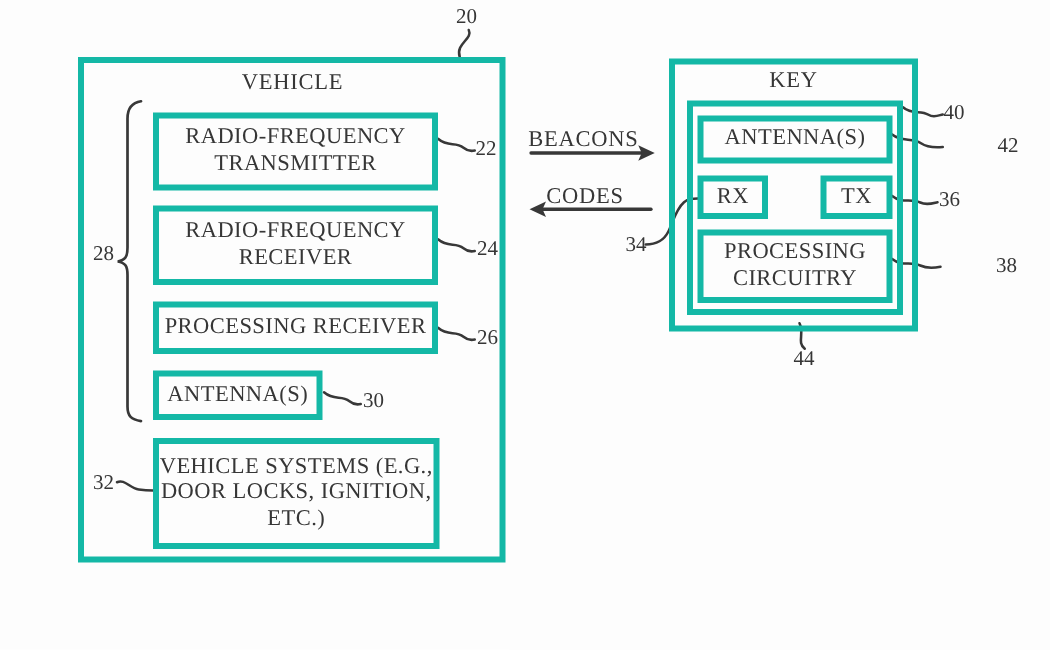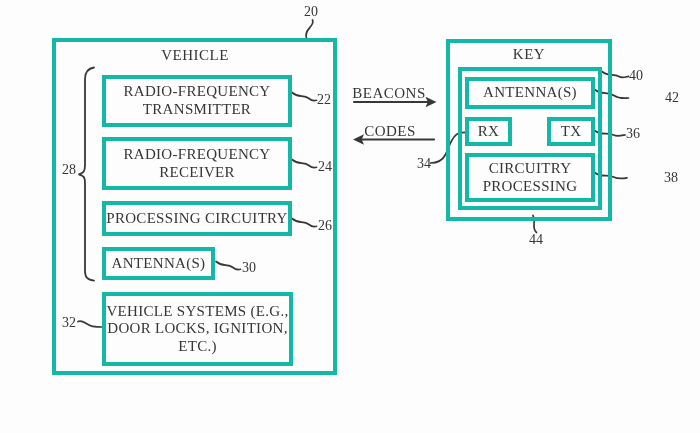--- a/index.html
+++ b/index.html
@@ -105,21 +105,21 @@
     <span class="ln">RADIO-FREQUENCY</span>
     <span class="ln">TRANSMITTER</span>
   </div>
 
   <div class="box" style="left:102px; top:137px; width:190px; height:53px;">
     <span class="ln">RADIO-FREQUENCY</span>
     <span class="ln">RECEIVER</span>
   </div>
 
   <div class="box" style="left:102px; top:201px; width:190px; height:35px;">
-    <span class="ln">PROCESSING CIRCUITRY</span>
+    <span class="ln">PROCESSING RECEIVER</span>
   </div>
 
   <div class="box" style="left:102px; top:247px; width:113px; height:33px;">
     <span class="ln">ANTENNA(S)</span>
   </div>
 
   <div class="box" style="left:102px; top:292px; width:191px; height:74px;">
     <span class="ln">VEHICLE SYSTEMS (E.G.,</span>
     <span class="ln">DOOR LOCKS, IGNITION,</span>
     <span class="ln">ETC.)</span>
@@ -136,22 +136,22 @@
 
   <div class="box" style="left:465px; top:117px; width:47px; height:29px;">
     <span class="ln">RX</span>
   </div>
 
   <div class="box" style="left:547px; top:117px; width:48px; height:29px;">
     <span class="ln">TX</span>
   </div>
 
   <div class="box" style="left:465px; top:153px; width:130px; height:49px;">
+    <span class="ln">PROCESSING</span>
     <span class="ln">CIRCUITRY</span>
-    <span class="ln">PROCESSING</span>
   </div>
 
   <div class="sig-label" style="left:389px; top:85px;">BEACONS</div>
   <div class="sig-label" style="left:390px; top:123px;">CODES</div>
 
   <div class="refnum" style="left:311px; top:12px;">20</div>
   <div class="refnum" style="left:324px; top:100px;">22</div>
   <div class="refnum" style="left:325px; top:167px;text-align:center;">24</div>
   <div class="refnum" style="left:325px; top:226px;">26</div>
   <div class="refnum" style="left:69px; top:170px;">28</div>

